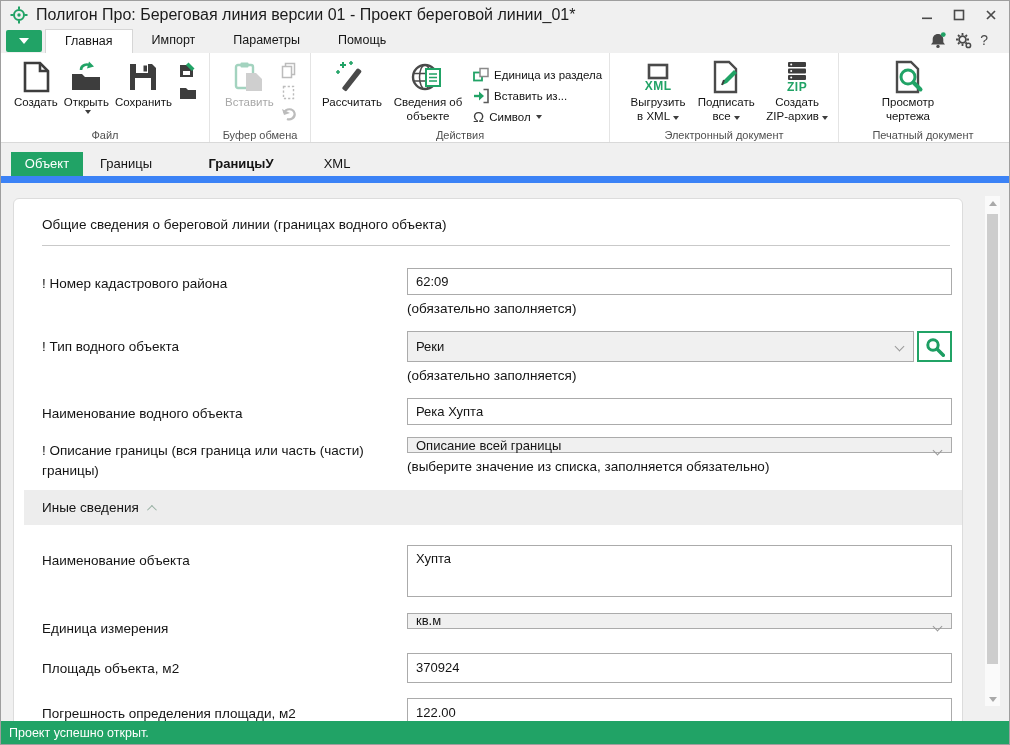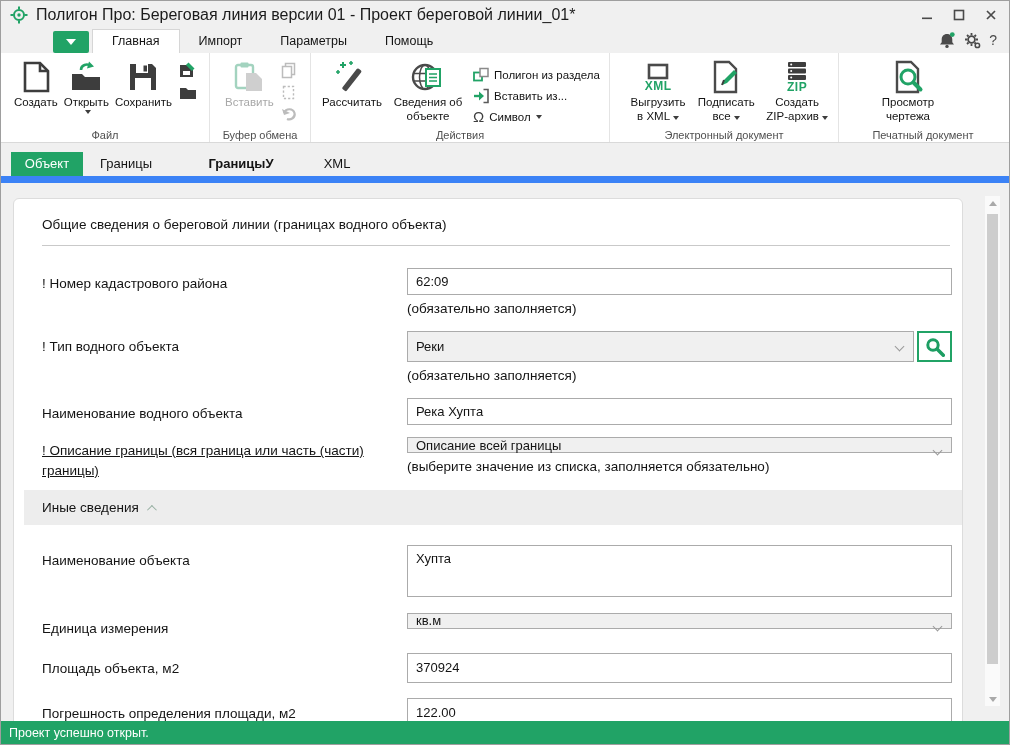--- a/index.html
+++ b/index.html
@@ -9,21 +9,21 @@
             border:1px solid #9e9e9e; overflow:hidden; }
 
   
   .titlebar { position:absolute; top:0; left:0; right:0; height:27px;
               display:flex; align-items:center; padding-left:9px; }
   .titlebar .title { font-size:16px; color:#1b1b1b; margin-left:8px; white-space:nowrap; }
   .win-controls { position:absolute; right:2px; top:0; display:flex; height:27px; }
   .win-btn { width:32px; height:27px; display:flex; align-items:center; justify-content:center; }
 
   
-  .menubar { position:absolute; top:27px; left:0; right:4px; height:25px; display:flex; align-items:flex-end;padding-left:47px; }
+  .menubar { position:absolute; top:27px; left:0; right:13px; height:25px; display:flex; align-items:center; }
   .app-menu-btn { width:36px; height:22px; margin:0 3px 0 5px; background:#21a366; border-radius:2px;
                   display:flex; align-items:center; justify-content:center; }
   .tri-down-w { width:0; height:0; border-left:5px solid transparent; border-right:5px solid transparent;
                 border-top:6px solid #fff; }
   .menu-tab { padding:4px 19px 5px; font-size:12.5px; color:#141414; }
   .menu-tab.active { background:#fff; border:1px solid #d6d6d6; border-bottom:none; }
   .topright-icons { position:absolute; right:8px; top:3px; display:flex; gap:8px; align-items:center; }
   .help-glyph { font-size:14px; color:#4a4a4a; }
 
   
@@ -273,21 +273,21 @@
               </svg>
           </span>
           <span>Сведения об объекте</span>
         </div>
         <div class="minirows">
           <div class="minirow">
             <svg width="16" height="16" viewBox="0 0 16 16">
                 <rect x="1" y="5.5" width="8" height="8" fill="#fff" stroke="#21a366" stroke-width="1.8"></rect>
                 <rect x="7" y="1.5" width="8" height="8" fill="#fff" stroke="#8a8a8a" stroke-width="1.5"></rect>
               </svg>
-            <span>Полигон из раздела</span>
+            <span>Единица из раздела</span>
           </div>
           <div class="minirow">
             <svg width="16" height="16" viewBox="0 0 16 16">
                 <path d="M1 8h7" stroke="#21a366" stroke-width="2.4"></path>
                 <path d="M6 3.5l5 4.5-5 4.5z" fill="#21a366"></path>
                 <path d="M10.5 1.5h4.5v13h-4.5" fill="none" stroke="#5a5a5a" stroke-width="1.6"></path>
               </svg>
             <span>Вставить из...</span>
           </div>
           <div class="minirow">
@@ -401,21 +401,21 @@
       </div>
 
       <div class="frow" style="margin-bottom:12px;">
         <div class="flabel">Наименование водного объекта</div>
         <div class="ffield">
           <input class="tinput" value="Река Хупта" style="">
         </div>
       </div>
 
       <div class="frow" style="margin-bottom:8px;">
-        <div class="flabel" style="padding-top:4px;text-decoration:underline;">! Описание границы (вся граница или часть (части) границы)</div>
+        <div class="flabel" style="padding-top:4px;">! Описание границы (вся граница или часть (части) границы)</div>
         <div class="ffield">
           <div class="combo">
             <span>Описание всей границы</span>
             <span class="chev-down"></span>
           </div>
           <div class="hint">(выберите значение из списка, заполняется обязательно)</div>
         </div>
       </div>
 
       <div class="other-bar">

